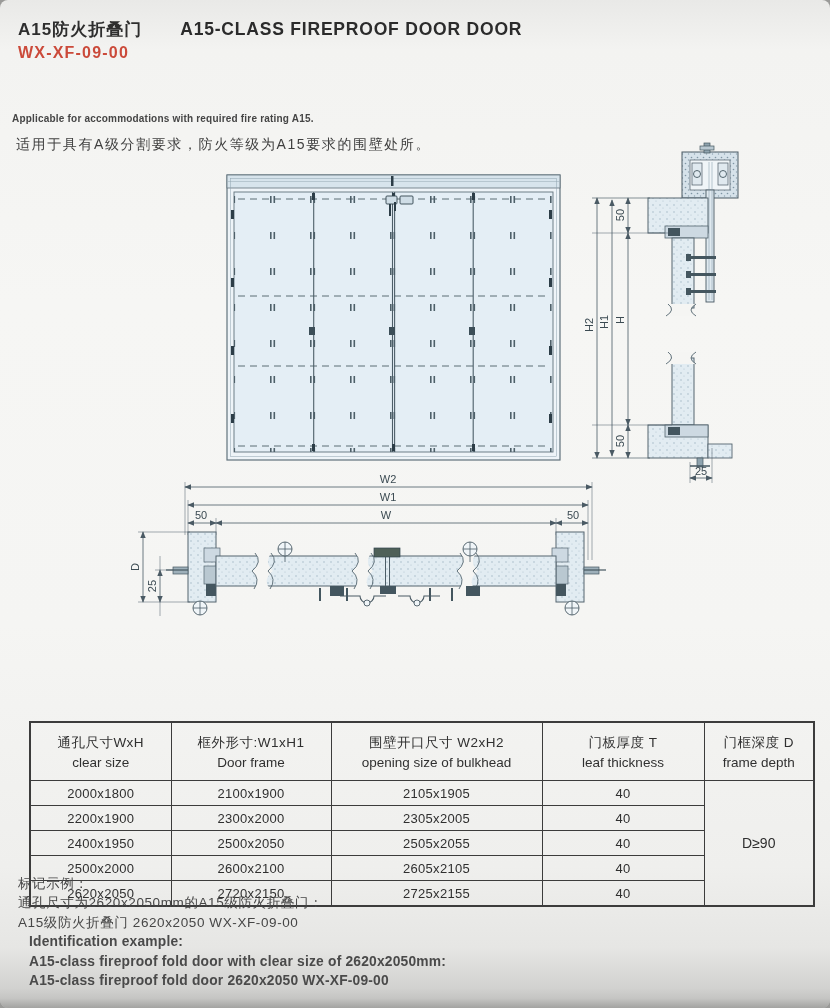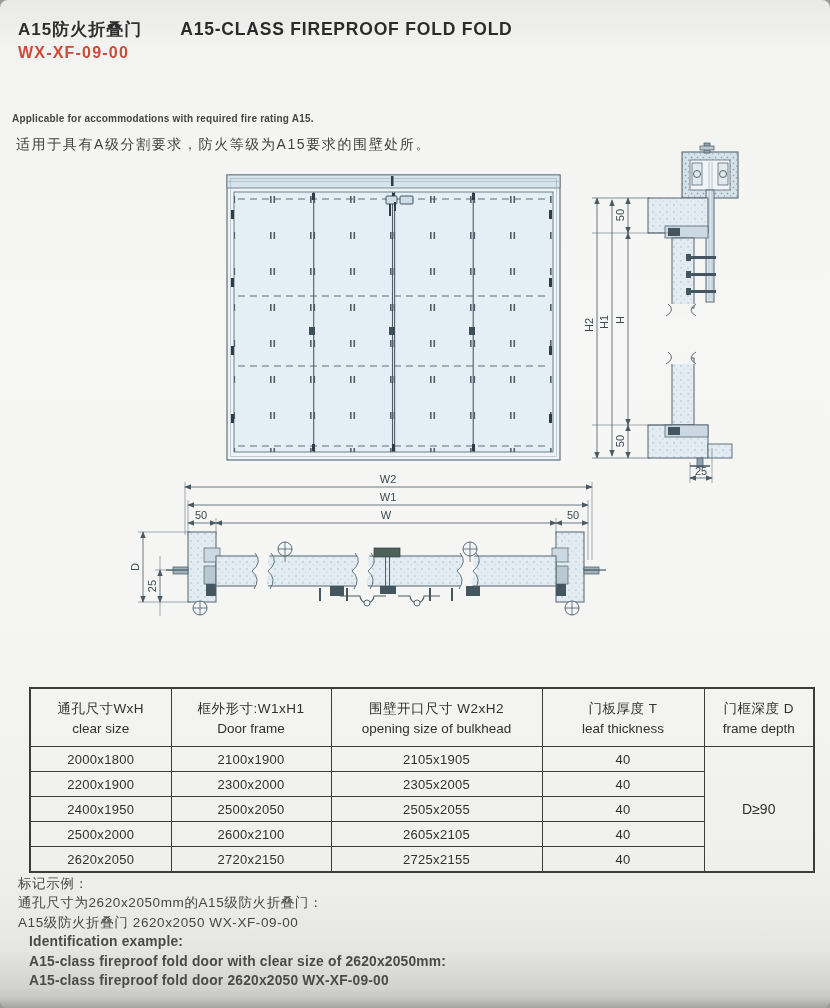--- a/index.html
+++ b/index.html
@@ -12,41 +12,41 @@
   .title-cn{font-size:17px;font-weight:bold;color:#2e2e2e;letter-spacing:1px;}
   .title-en{font-size:17.5px;font-weight:bold;color:#2b2b2b;letter-spacing:0.8px;}
   .model-code{left:18px;top:44px;font-size:16px;font-weight:bold;color:#cb4a3a;letter-spacing:1.2px;}
   .intro-cn{left:16px;top:92px;font-size:14px;color:#3f3f3f;letter-spacing:1.6px;margin-top:44px;}
   .intro-en{left:12px;top:113px;font-size:10px;font-weight:700;color:#454545;letter-spacing:0.2px;}
   .drawing{left:0;top:140px;width:830px;height:520px;}
   svg text{font-family:"Liberation Sans",sans-serif;fill:#3b4a52;}
   .spec-table{left:29px;top:687px;width:784px;border-collapse:collapse;table-layout:fixed;
     font-size:13px;color:#333;background:transparent;}
   .spec-table th,.spec-table td{border:1px solid #3c3c3c;text-align:center;padding:0;}
-  .spec-table{border:2px solid #3c3c3c;}
+  .spec-table{border:2px solid #3c3c3c;margin-top:34px;}
   .spec-table th{height:57px;font-weight:normal;}
   .spec-table td{height:24px;}
   .th-cn{font-size:13.5px;color:#303030;letter-spacing:0.5px;}
   .th-en{font-size:13.5px;color:#303030;margin-top:3px;}
   .cell-num{font-size:13px;color:#2f2f2f;letter-spacing:0.3px;}
   .depth-cell{font-size:14px;color:#2f2f2f;}
   .example{left:18px;top:874px;line-height:19.4px;}
   .ex-cn{font-size:13.5px;color:#464646;letter-spacing:0.6px;}
   .ex-en{font-size:13.8px;font-weight:600;color:#4a4a4a;letter-spacing:0.2px;margin-left:11px;}
   .bottom-band{left:0;top:998px;width:830px;height:10px;
     background:linear-gradient(180deg,#c6c6c4,#a3a3a1);}
 </style>
 </head>
 <body>
 
 <div class="page">
 
   <div class="abs title-row">
     <span class="title-cn">A15防火折叠门</span>
-    <span class="title-en">A15-CLASS FIREPROOF FOLD FOLD</span>
+    <span class="title-en">A15-CLASS FIREPROOF DOOR DOOR</span>
   </div>
   <div class="abs model-code">WX-XF-09-00</div>
 
   <div class="abs intro-cn">适用于具有A级分割要求，防火等级为A15要求的围壁处所。</div>
   <div class="abs intro-en">Applicable for accommodations with required fire rating A15.</div>
 
   <svg class="abs drawing" viewBox="0 140 830 520" width="830" height="520">
     <defs>
       <pattern id="stitch" width="40" height="36" patternUnits="userSpaceOnUse" patternTransform="translate(12,8)">
         <rect x="18" y="8" width="1.6" height="7" fill="#4e6069"></rect>

